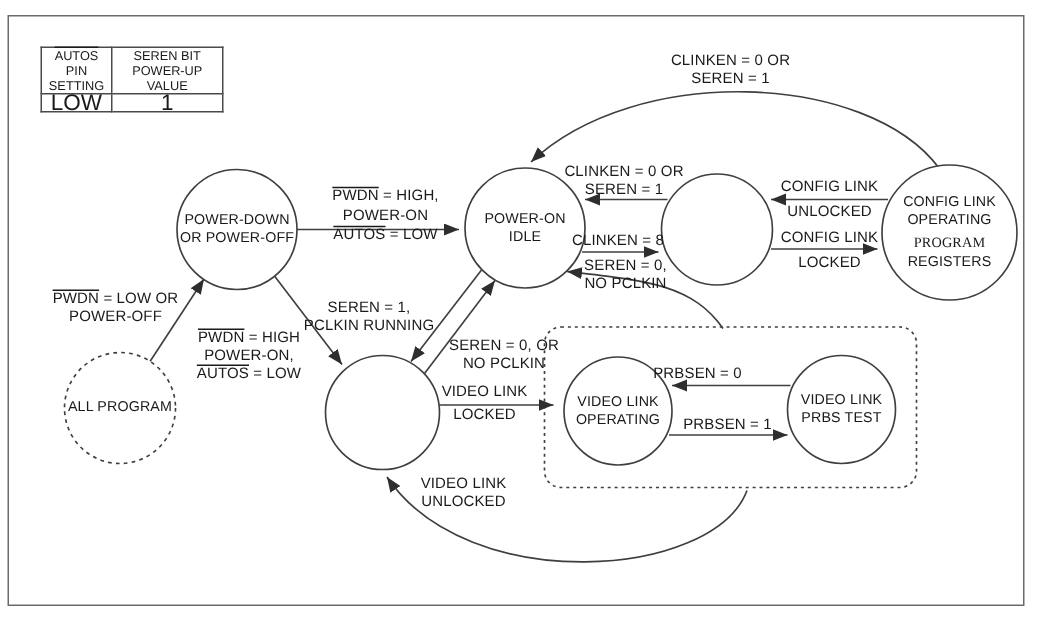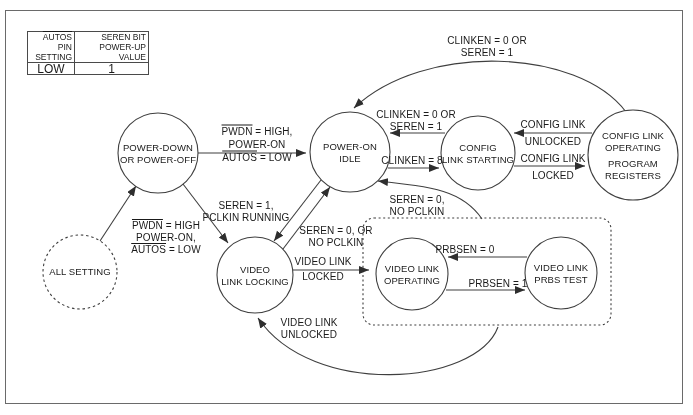--- a/index.html
+++ b/index.html
@@ -36,39 +36,39 @@
     text-align: center;
     font-size: 10px;
     line-height: 12px;
     white-space: nowrap;
     letter-spacing: 0.1px;
   }
   .tl.lh13 { line-height: 13px; text-align: center; }
   .tl.lh15 { line-height: 15px; }
   .tl.lh17 { line-height: 17px; }
   .ol { text-decoration: overline; }
-  .gap-top { margin-top: 5px; }
+  .gap-top { margin-top: 5px; font-family: Liberation Serif, serif; }
 
   
   table.autos {
     position: absolute;
     left: 27px; top: 31px;
     border-collapse: collapse;
     font-size: 8.5px;
     line-height: 10px;
     text-align: center;
   }
   table.autos th, table.autos td {
     border: 1.2px solid #4a4a4a;
     padding: 0 2px;
     font-weight: normal;
     color: #1a1a1a;
   }
-  table.autos th { height: 29px; text-align: right; }
-  table.autos td { height: 11px; font-size: 12px; }
+  table.autos th { height: 29px; }
+  table.autos td { height: 11px; font-size: 15px; }
   .c1 { width: 42px; }
   .c2 { width: 69px; }
 </style>
 </head>
 <body>
 
 <div class="canvas">
 
   <div class="frame"></div>
 
@@ -127,49 +127,45 @@
       <td>1</td>
     </tr>
   </tbody>
     </table>
 
   <div class="sl" style="left:158px;top:153px">
     <div>POWER-DOWN</div>
     <div>OR POWER-OFF</div>
   </div>
   <div class="sl" style="left:80px;top:272px">
-    <div>ALL SETTING</div>
+    <div>ALL PROGRAM</div>
   </div>
   <div class="sl" style="left:350px;top:152px">
     <div>POWER-ON</div>
     <div>IDLE</div>
-  </div>
-  <div class="sl" style="left:478px;top:153px">
-    <div>CONFIG</div>
-    <div>LINK STARTING</div>
   </div>
   <div class="sl" style="left:633px;top:155px">
     <div>CONFIG LINK</div>
     <div>OPERATING</div>
     <div class="gap-top">PROGRAM</div>
     <div>REGISTERS</div>
   </div>
-  <div class="sl" style="left:255px;top:275px">
-    <div>VIDEO</div>
-    <div>LINK LOCKING</div>
-  </div>
   <div class="sl" style="left:412px;top:274px">
     <div>VIDEO LINK</div>
     <div>OPERATING</div>
   </div>
   <div class="sl" style="left:561px;top:273px">
     <div>VIDEO LINK</div>
     <div>PRBS TEST</div>
   </div>
 
+  <div class="tl" style="left:77px;top:206px">
+    <div><span class="ol">PWDN</span><span> = LOW OR</span></div>
+    <div>POWER-OFF</div>
+  </div>
 
   <div class="tl lh13" style="left:257px;top:144px">
     <div><span class="ol">PWDN</span><span> = HIGH,</span></div>
     <div>POWER-ON</div>
     <div><span class="ol">AUTOS</span><span> = LOW</span></div>
   </div>
 
   <div class="tl" style="left:166px;top:238px">
     <div><span class="ol">PWDN</span><span> = HIGH</span></div>
     <div>POWER-ON,</div>
@@ -184,21 +180,21 @@
   <div class="tl" style="left:336px;top:237px">
     <div>SEREN = 0, OR</div>
     <div>NO PCLKIN</div>
   </div>
 
   <div class="tl lh15" style="left:323px;top:269px">
     <div>VIDEO LINK</div>
     <div>LOCKED</div>
   </div>
 
-  <div class="tl" style="left:417px;top:206px">
+  <div class="tl" style="left:417px;top:184px">
     <div>SEREN = 0,</div>
     <div>NO PCLKIN</div>
   </div>
 
   <div class="tl" style="left:412px;top:161px">
     <div>CLINKEN = 8</div>
   </div>
 
   <div class="tl" style="left:416px;top:121px">
     <div>CLINKEN = 0 OR</div>
@@ -222,17 +218,17 @@
 
   <div class="tl" style="left:309px;top:329px">
     <div>VIDEO LINK</div>
     <div>UNLOCKED</div>
   </div>
 
   <div class="tl" style="left:465px;top:250px">
     <div>PRBSEN = 0</div>
   </div>
 
-  <div class="tl" style="left:498px;top:284px">
+  <div class="tl" style="left:485px;top:284px">
     <div>PRBSEN = 1</div>
   </div>
 
 </div>
 
 </body></html>

